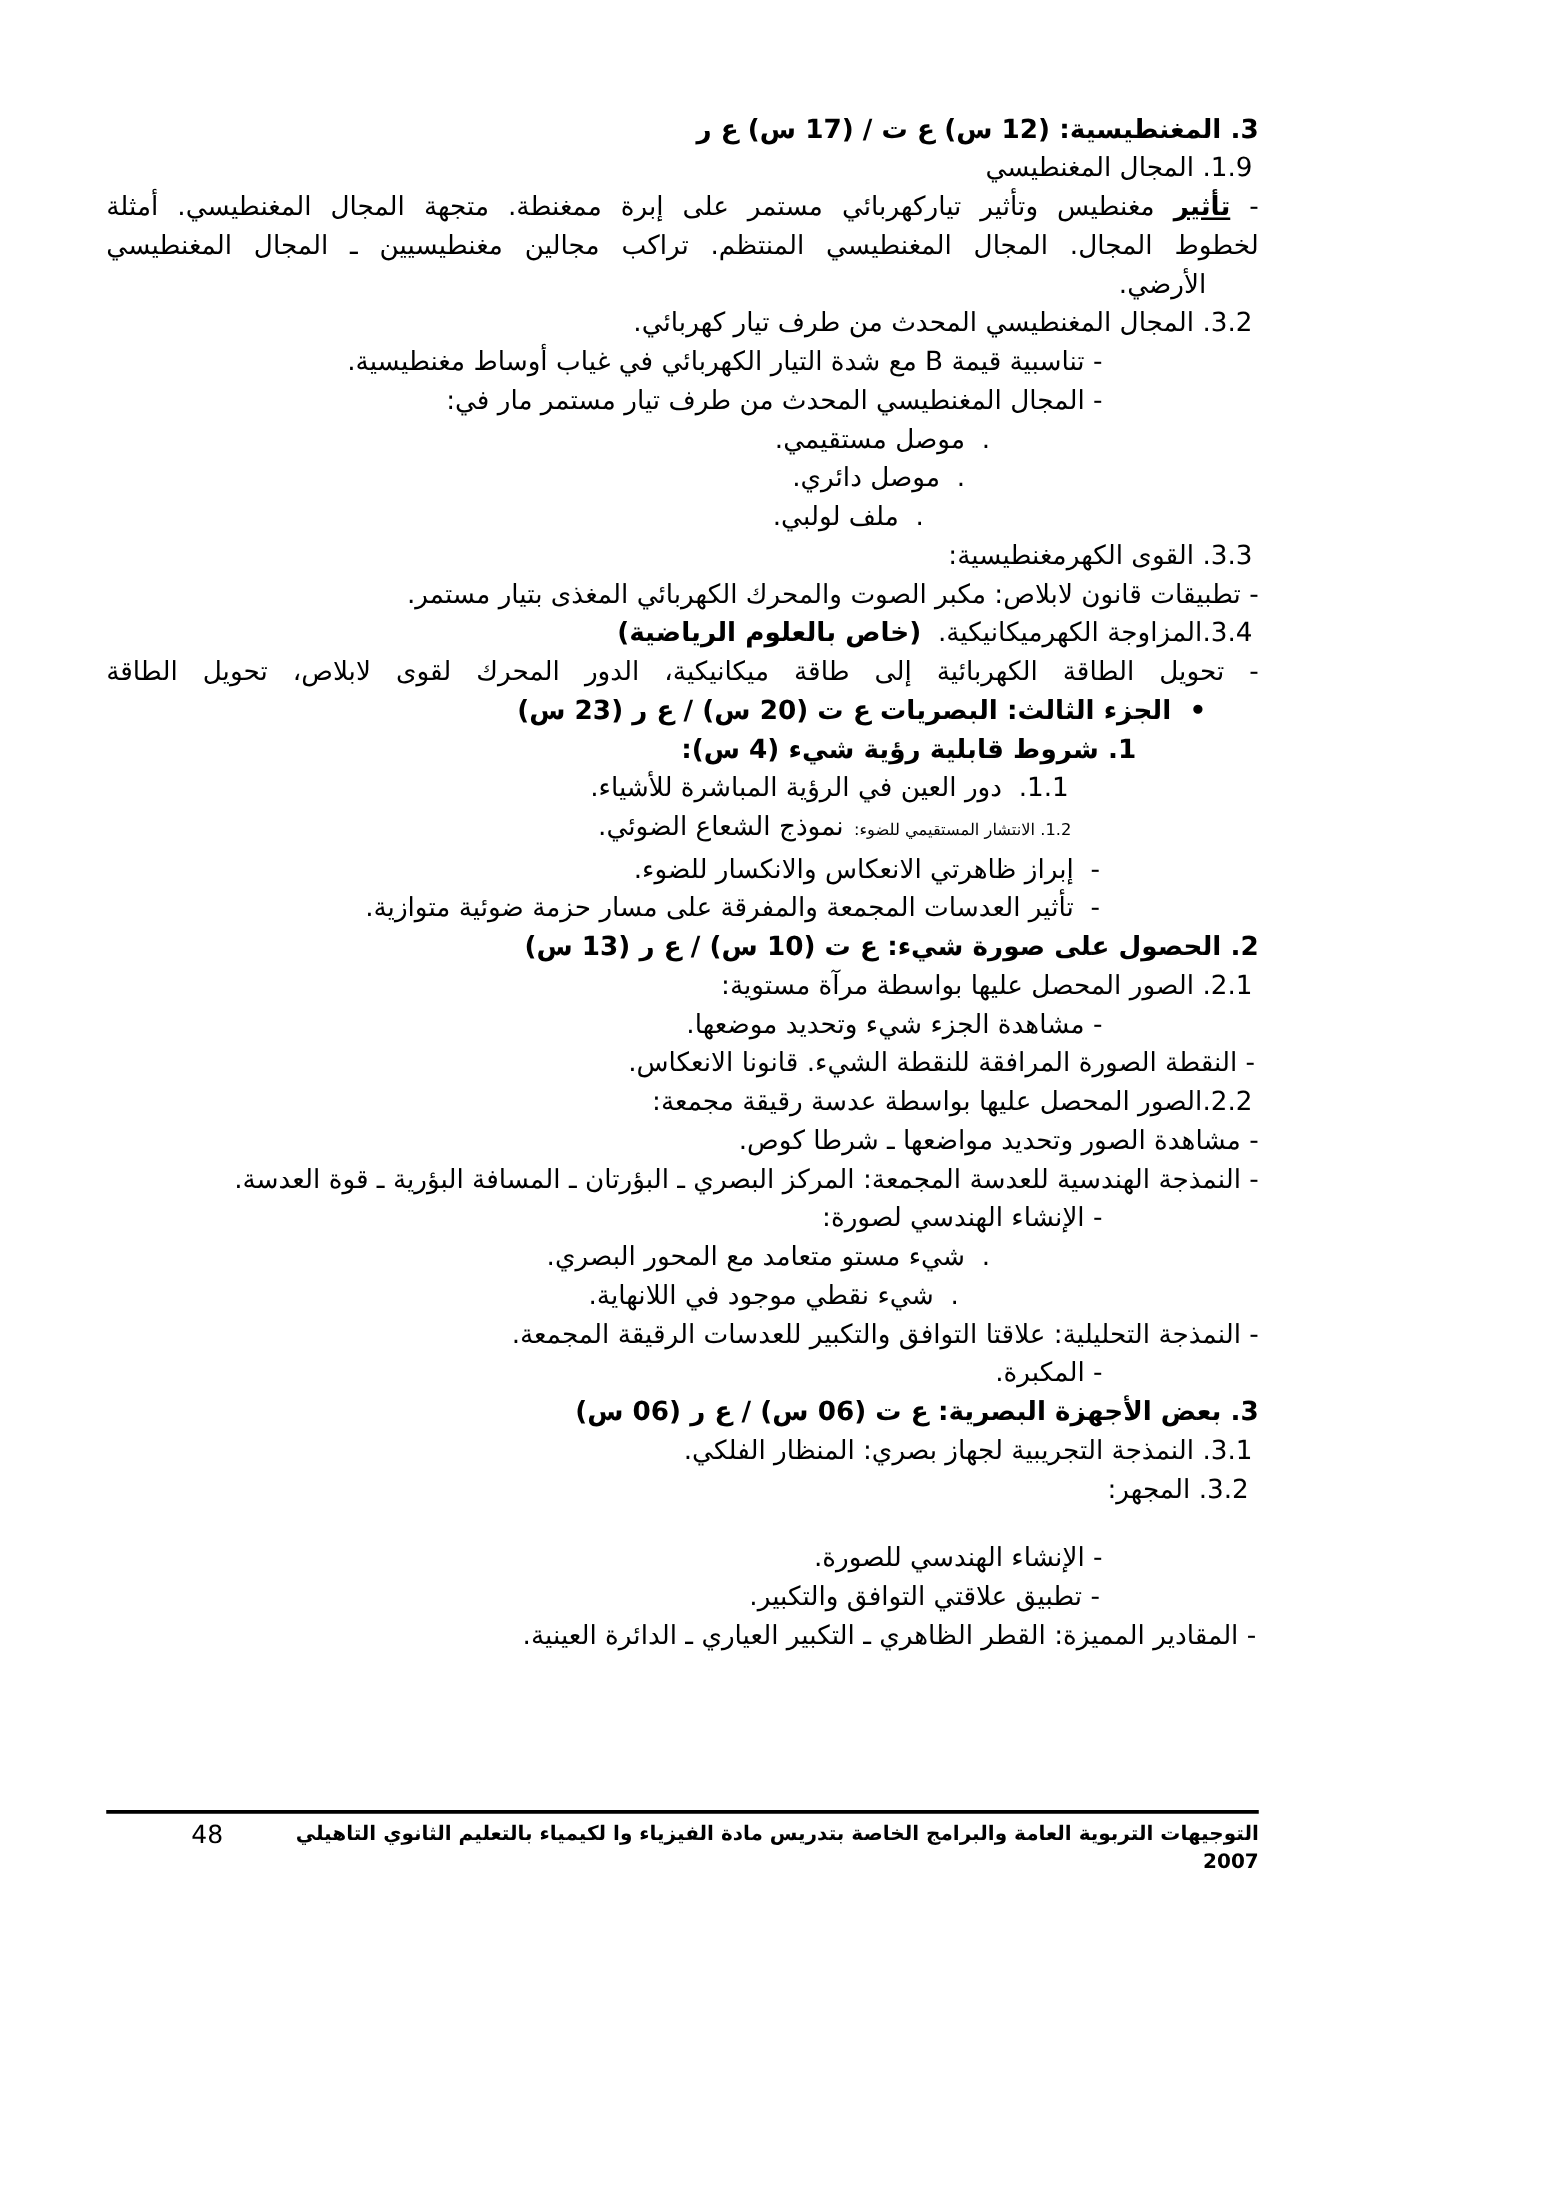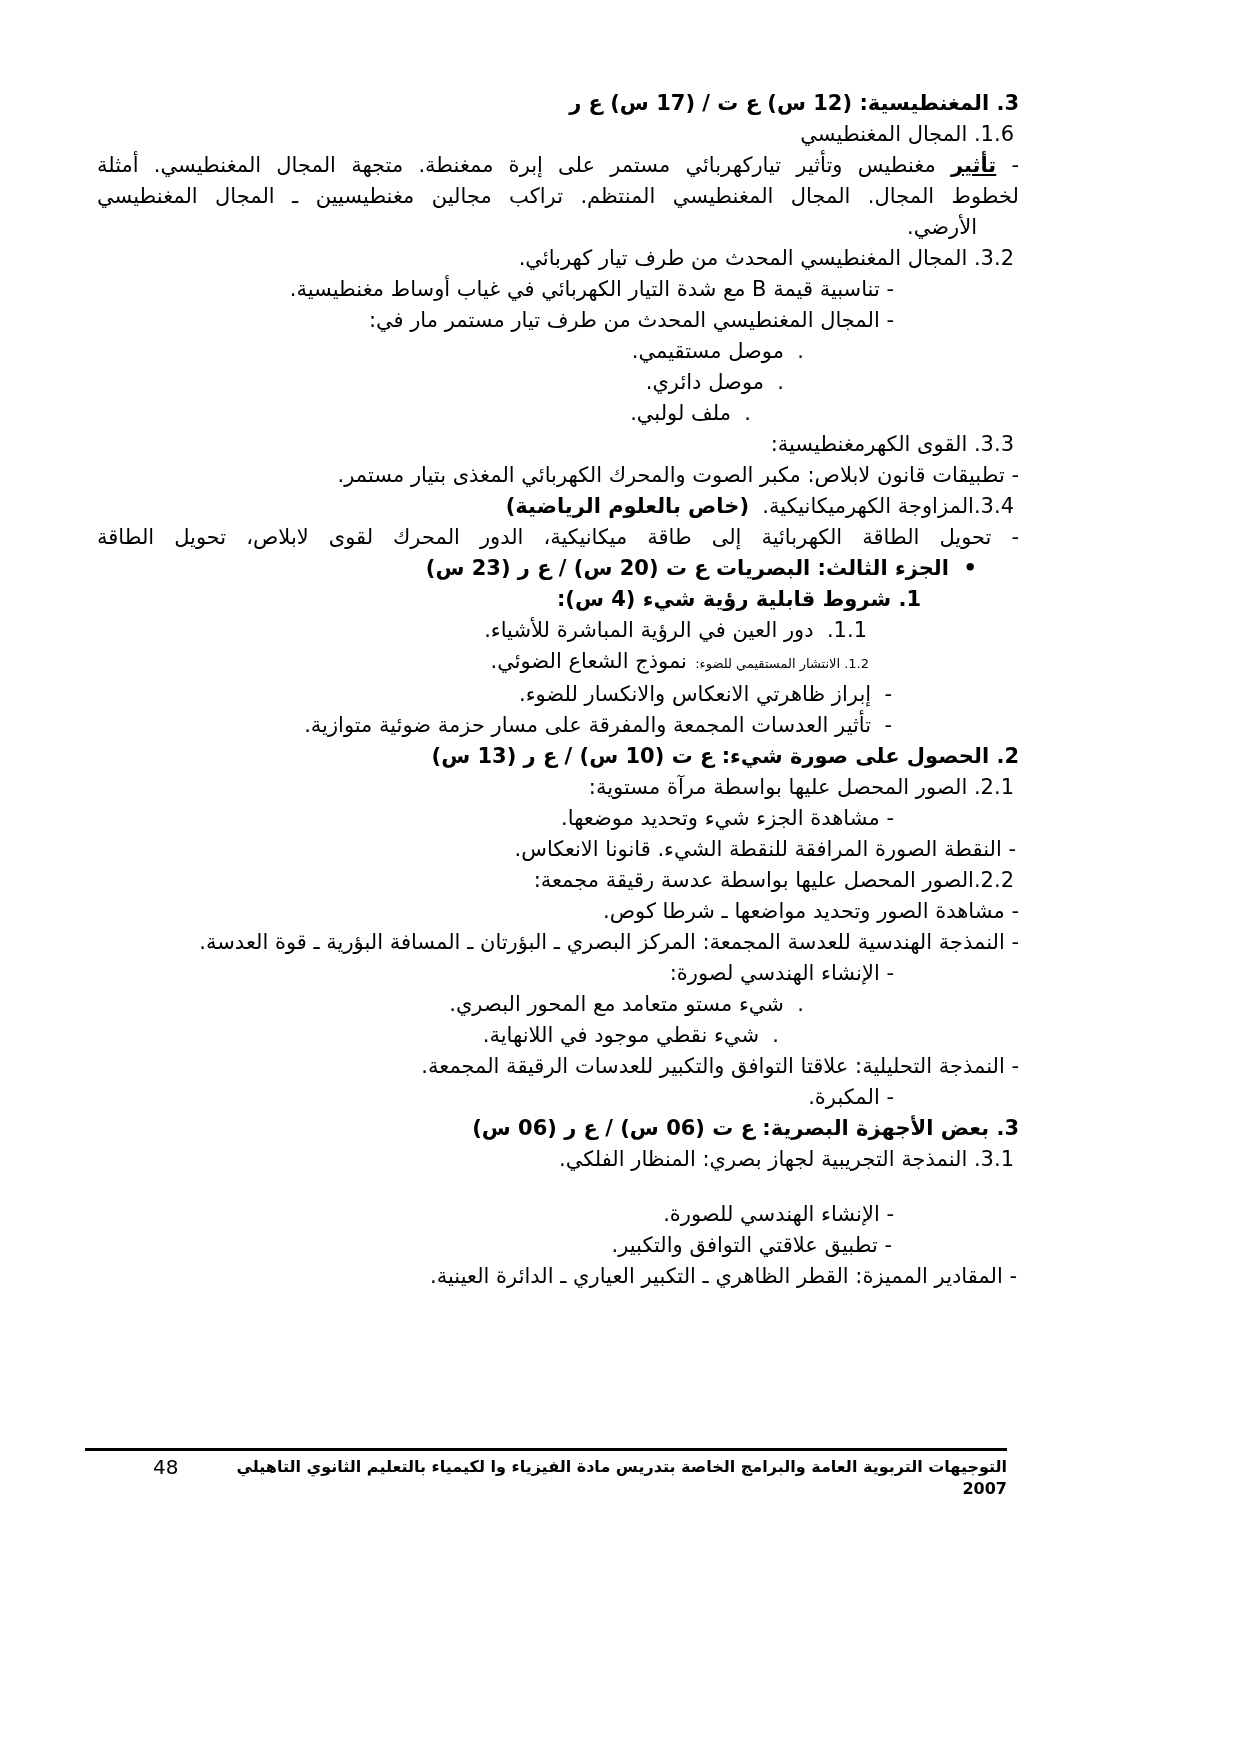--- a/index.html
+++ b/index.html
@@ -9,21 +9,21 @@
     height:1754px;
     background:#ffffff;
     color:#000;
     font-family:"DejaVu Sans",sans-serif;
     direction:rtl;
     overflow:hidden;
   }
   .content{
     position:absolute;
     top:88px;
-    right:221px;
+    right:233px;
     width:922px;
   }
   .line{
     font-size:21px;
     line-height:31px;
     min-height:31px;
     text-align:right;
     white-space:nowrap;
   }
   .line.just{
@@ -64,21 +64,21 @@
     margin-left:68px;
     direction:ltr;
   }
 </style>
 </head>
 <body>
 
 <div class="page">
   <div class="content">
       <div class="line"><span class="b">3. المغنطيسية: (12 س) ع ت / (17 س) ع ر</span></div>
-      <div class="line" style="padding-right: 5px;"><span>1.6. المجال المغنطيسي</span></div>
+      <div class="line" style="padding-right: 5px;"><span>1.9. المجال المغنطيسي</span></div>
       <div class="line just"><span>- </span><span class="b u">تأثير</span><span> مغنطيس وتأثير تياركهربائي مستمر على إبرة ممغنطة. متجهة المجال المغنطيسي. أمثلة</span></div>
       <div class="line just"><span>لخطوط المجال. المجال المغنطيسي المنتظم. تراكب مجالين مغنطيسيين ـ المجال المغنطيسي</span></div>
       <div class="line" style="padding-right: 42px;"><span>الأرضي.</span></div>
       <div class="line" style="padding-right: 5px;"><span>3.2. المجال المغنطيسي المحدث من طرف تيار كهربائي.</span></div>
       <div class="line" style="padding-right: 125px;"><span>- تناسبية قيمة B مع شدة التيار الكهربائي في غياب أوساط مغنطيسية.</span></div>
       <div class="line" style="padding-right: 125px;"><span>- المجال المغنطيسي المحدث من طرف  تيار مستمر مار في:</span></div>
       <div class="line" style="padding-right: 215px;"><span>. &nbsp;موصل مستقيمي.</span></div>
       <div class="line" style="padding-right: 235px;"><span>. &nbsp;موصل دائري.</span></div>
       <div class="line" style="padding-right: 268px;"><span>. &nbsp;ملف لولبي.</span></div>
       <div class="line" style="padding-right: 5px;"><span>3.3. القوى الكهرمغنطيسية:</span></div>
@@ -98,20 +98,21 @@
       <div class="line" style="padding-right: 5px;"><span>2.2.الصور المحصل عليها بواسطة عدسة رقيقة مجمعة:</span></div>
       <div class="line"><span>- مشاهدة الصور وتحديد مواضعها ـ شرطا كوص.</span></div>
       <div class="line"><span>- النمذجة الهندسية للعدسة المجمعة: المركز البصري ـ البؤرتان ـ المسافة البؤرية ـ قوة العدسة.</span></div>
       <div class="line" style="padding-right: 125px;"><span>- الإنشاء الهندسي لصورة:</span></div>
       <div class="line" style="padding-right: 215px;"><span>. &nbsp;شيء مستو متعامد مع المحور البصري.</span></div>
       <div class="line" style="padding-right: 240px;"><span>. &nbsp;شيء نقطي موجود في اللانهاية.</span></div>
       <div class="line"><span>- النمذجة التحليلية: علاقتا التوافق والتكبير للعدسات الرقيقة المجمعة.</span></div>
       <div class="line" style="padding-right: 125px;"><span>- المكبرة.</span></div>
       <div class="line"><span class="b">3. بعض الأجهزة البصرية: ع ت (06 س)  / ع ر (06 س)</span></div>
       <div class="line" style="padding-right: 5px;"><span>3.1. النمذجة التجريبية لجهاز بصري: المنظار الفلكي.</span></div>
+      <div class="line" style="padding-right: 8px;"><span>3.2. المجهر:</span></div>
       <div class="line" style="padding-right: 125px; margin-top: 24px;"><span>- الإنشاء الهندسي للصورة.</span></div>
       <div class="line" style="padding-right: 127px;"><span>- تطبيق علاقتي التوافق والتكبير.</span></div>
       <div class="line" style="padding-right: 2px;"><span>- المقادير المميزة: القطر الظاهري ـ التكبير العياري ـ الدائرة العينية.</span></div>
     </div>
   <div class="footer">
     <div class="rule"></div>
     <div class="footer-row">
       <span class="footer-text">التوجيهات التربوية العامة والبرامج الخاصة بتدريس مادة الفيزياء وا لكيمياء بالتعليم الثانوي التاهيلي 2007</span>
       <span class="pagenum">48</span>
     </div>

